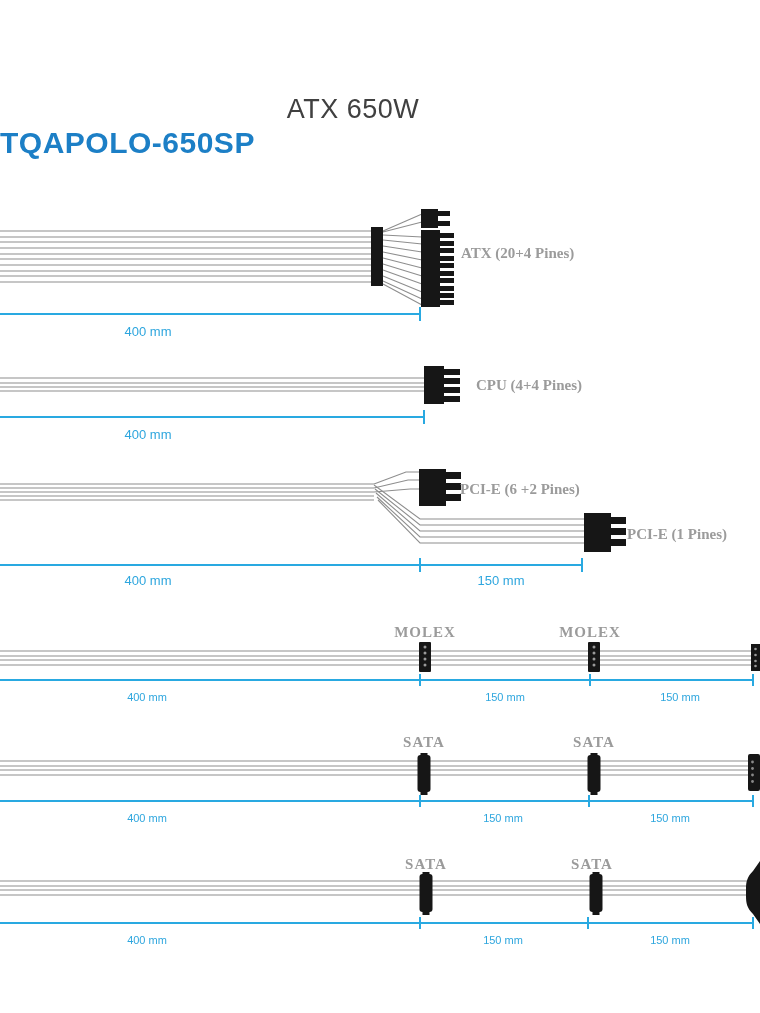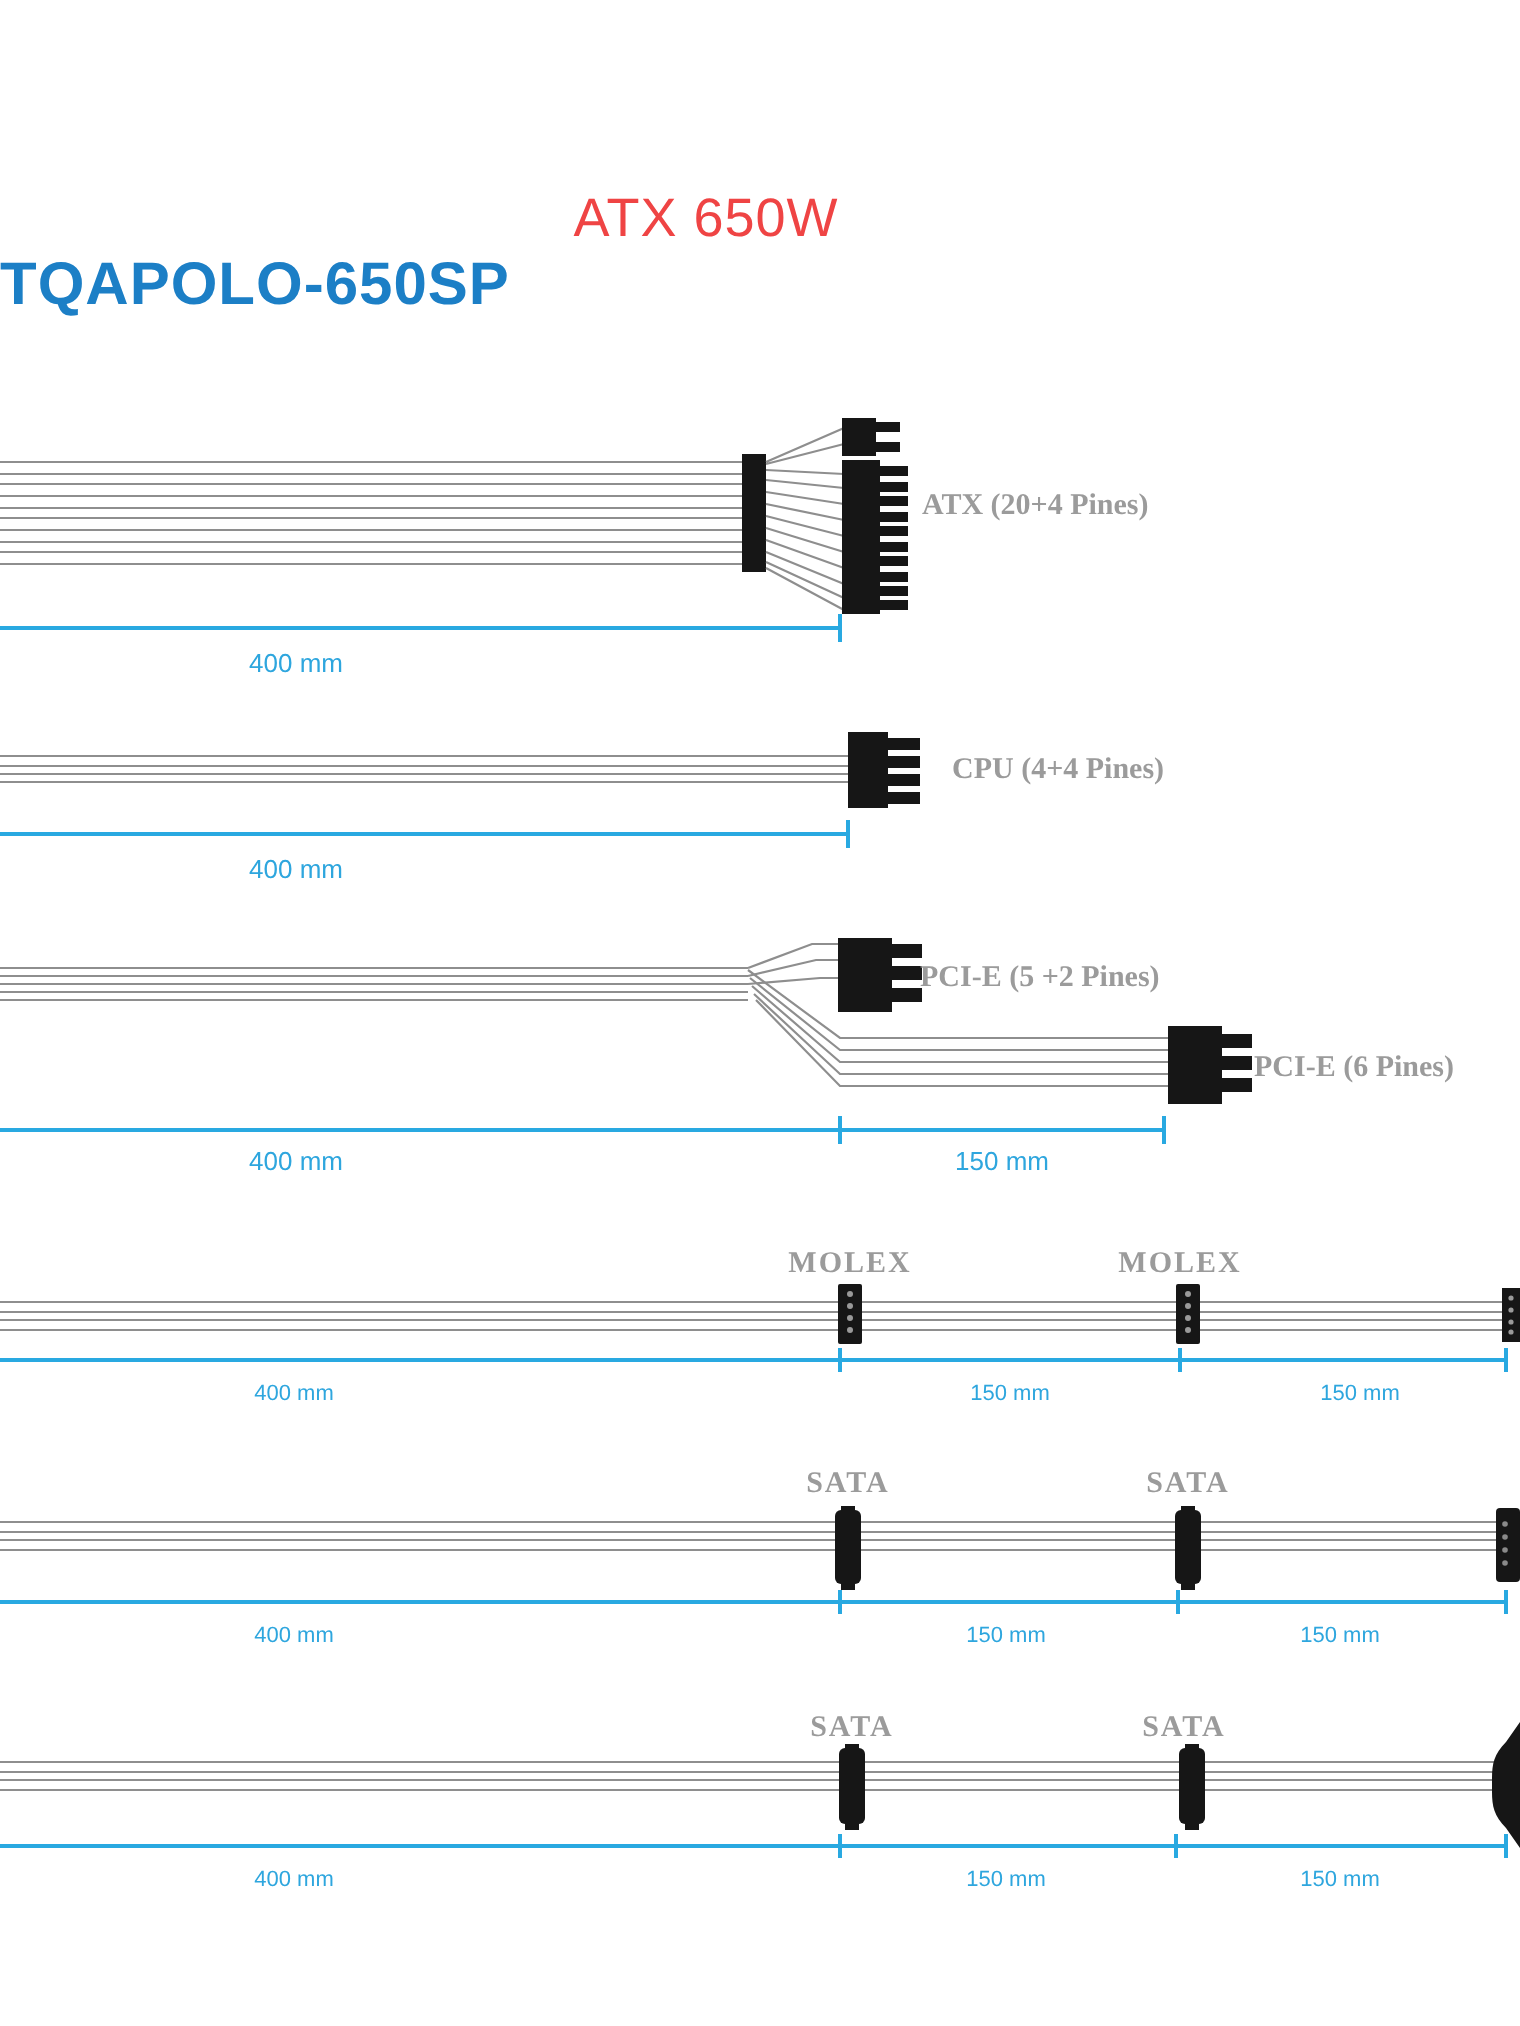--- a/index.html
+++ b/index.html
@@ -1,20 +1,20 @@
 <!DOCTYPE html>
 <html><head>
 <meta charset="utf-8">
 <style>
   html,body{margin:0;padding:0;background:#fff;}
   .page{position:relative;width:760px;height:1013px;background:#ffffff;
         font-family:"Liberation Sans", sans-serif;overflow:hidden;}
   .art{position:absolute;left:0;top:0;}
   .t1{position:absolute;left:0;top:94px;width:706px;text-align:center;
-      font-size:27px;color:#ef4444;letter-spacing:0.5px;}
+      font-size:27px;color:#404040;letter-spacing:0.5px;}
   .t2{position:absolute;left:0;top:126px;width:706px;
       font-size:30px;font-weight:bold;color:#1c7fc6;letter-spacing:0.5px;}
   .clabel{position:absolute;font-weight:bold;font-size:15px;color:#9b9b9b;white-space:nowrap;font-family:Liberation Serif, serif;}
   .cclabel{position:absolute;width:120px;margin-left:-60px;text-align:center;
            font-weight:bold;font-size:15px;color:#9b9b9b;white-space:nowrap;letter-spacing:1px;font-family:Liberation Serif, serif;}
   .dlabel{position:absolute;width:120px;margin-left:-60px;text-align:center;
           font-size:13px;color:#2ea6de;white-space:nowrap;margin-top:24px;}
   .dlabel.sm{font-size:11px;}
 </style>
 </head>
@@ -172,22 +172,22 @@
 
   <div class="t1">ATX 650W</div>
   <div class="t2">TQAPOLO-650SP</div>
 
   <div class="clabel" style="left:461px;top:245px">ATX (20+4 Pines)</div>
   <div class="dlabel" style="left:148px;top:300px">400 mm</div>
 
   <div class="clabel" style="left:476px;top:377px">CPU (4+4 Pines)</div>
   <div class="dlabel" style="left:148px;top:403px">400 mm</div>
 
-  <div class="clabel" style="left:460px;top:481px">PCI-E (5 +2 Pines)</div>
-  <div class="clabel" style="left:627px;top:526px">PCI-E (6 Pines)</div>
+  <div class="clabel" style="left:460px;top:481px">PCI-E (6 +2 Pines)</div>
+  <div class="clabel" style="left:627px;top:526px">PCI-E (1 Pines)</div>
   <div class="dlabel" style="left:148px;top:549px">400 mm</div>
   <div class="dlabel" style="left:501px;top:549px">150 mm</div>
 
   <div class="cclabel" style="left:425px;top:624px">MOLEX</div>
   <div class="cclabel" style="left:590px;top:624px">MOLEX</div>
   <div class="dlabel sm" style="left:147px;top:667px">400 mm</div>
   <div class="dlabel sm" style="left:505px;top:667px">150 mm</div>
   <div class="dlabel sm" style="left:680px;top:667px">150 mm</div>
 
   <div class="cclabel" style="left:424px;top:734px">SATA</div>

